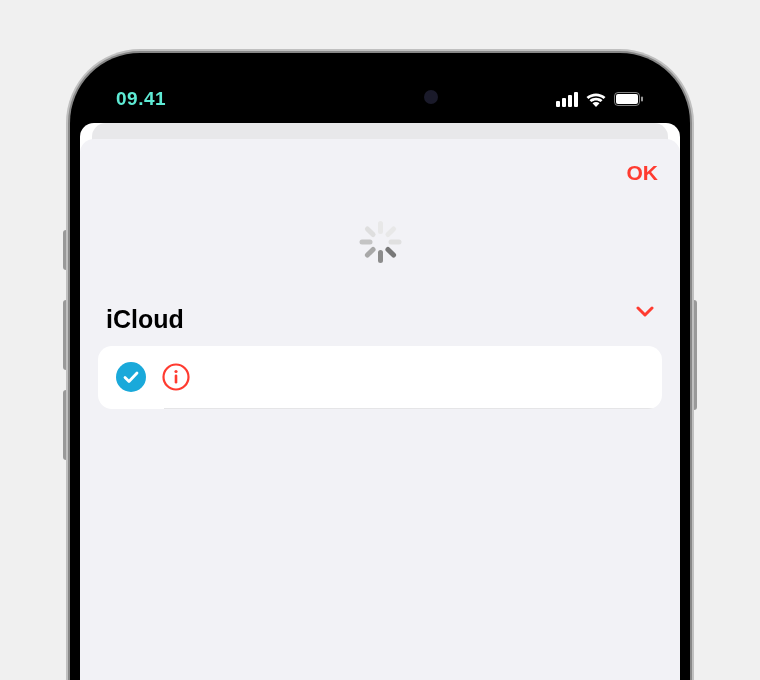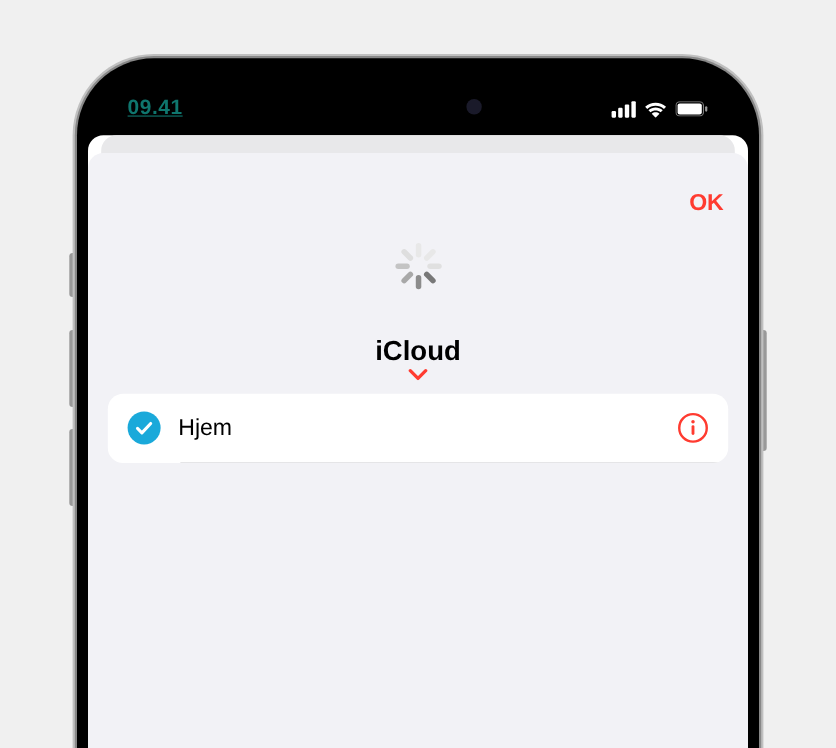--- a/index.html
+++ b/index.html
@@ -46,23 +46,22 @@
       border-radius: 60px 60px 0 0;
       overflow: hidden;
       position: relative;
     }
     .status-bar {
       height: 60px;
       display: flex;
       justify-content: space-between;
       align-items: center;
       padding: 12px 36px 0;
-      color: #0f766e;
-      position: relative;
-      text-decoration: underline;
+      color: #5eead4;
+      position: relative;
     }
     .notch {
       position: absolute;
       top: 16px;
       left: 50%;
       transform: translateX(-50%);
       width: 140px;
       height: 36px;
       background: #000;
       border-radius: 20px;
@@ -127,21 +126,21 @@
       height: 34px;
     }
     .sheet-title {
       font-size: 21px;
       font-weight: 600;
       color: #000;
     }
     .ok-button {
       position: absolute;
       right: 22px;
-      top: 12px;
+      top: 0;
       font-size: 21px;
       font-weight: 600;
       color: #ff3b30;
     }
     .spinner-area {
       display: flex;
       justify-content: center;
       padding: 26px 0 40px;
     }
     .spinner {
@@ -156,23 +155,22 @@
       width: 5px;
       height: 13px;
       border-radius: 3px;
       transform-origin: center -8px;
       margin-left: -2.5px;
       margin-top: 8px;
     }
     .section-header {
       display: flex;
       justify-content: space-between;
-      align-items: center;
+      align-items: flex-start;
       padding: 2px 26px 12px 26px;
-      flex-direction: column;
     }
     .section-title {
       font-size: 25px;
       font-weight: 700;
       color: #000;
     }
     .list-card {
       margin: 0 18px;
       background: #fff;
       border-radius: 14px;
@@ -272,21 +270,20 @@
           </svg>
         </div>
 
         <div class="list-card">
           <div class="list-row">
             <div class="check-circle check-blue">
               <svg width="16" height="13" viewBox="0 0 16 13">
                   <path d="M2 6.5 L6 10.5 L14 2" stroke="#fff" stroke-width="2.8" fill="none" stroke-linecap="round" stroke-linejoin="round"></path>
                 </svg>
             </div>
-            <span class="row-label">Hjem</span>
             <svg class="info-icon" width="28" height="28" viewBox="0 0 28 28">
               <circle cx="14" cy="14" r="12.5" stroke="#ff3b30" stroke-width="2.2" fill="none"></circle>
               <circle cx="14" cy="8.5" r="1.6" fill="#ff3b30"></circle>
               <rect x="12.7" y="11.5" width="2.6" height="9" rx="1.3" fill="#ff3b30"></rect>
             </svg>
           </div>
           <div class="row-sep"></div>
         </div>
 
 

